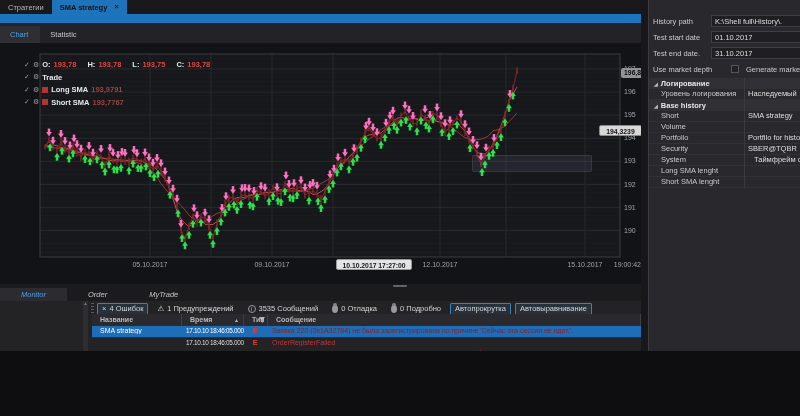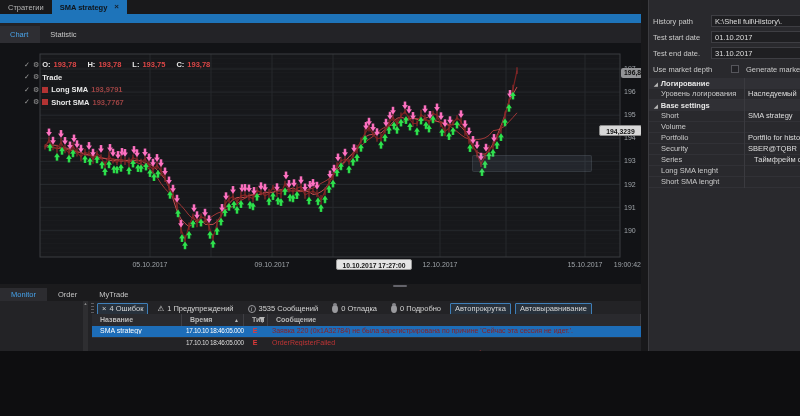--- a/index.html
+++ b/index.html
@@ -37,21 +37,21 @@
   .legendrow .sw{width:6px;height:6px;background:#b23333;margin-right:3px;display:inline-block;}
   .legendrow .w{color:#e8e8e8;font-weight:bold;margin-right:3px;}
   .legendrow .r{color:#dd4747;font-weight:bold;margin-right:11px;}
   .legendrow .dr{color:#9c4343;font-weight:bold;}
   
   .hsplit{position:absolute;left:0;top:284px;width:641px;height:4px;background:#1b1b1d;}
   .hsplit .grip{position:absolute;left:393px;top:1px;width:14px;height:2px;background:#63636a;border-radius:1px;}
   
   .bottompanel{position:absolute;left:0;top:288px;width:641px;height:128px;background:#232326;}
   .btabs{position:absolute;left:0;top:0;width:641px;height:13px;background:#1b1b1d;display:flex;}
-  .btab{padding:2px 11px;color:#c5c5c5;}
+  .btab{padding:2px 21px;color:#c5c5c5;font-style:italic;}
   .btab.active{background:#2c2c30;color:#45a1e8;}
   .tree{position:absolute;left:0;top:13px;width:83px;height:115px;background:#27272a;}
   .treerow{position:absolute;left:0;top:2px;width:83px;height:13px;}
   .treesel{position:absolute;left:27px;top:0;width:56px;height:13px;background:#1d6db8;color:#fff;line-height:13px;padding-left:3px;box-sizing:border-box;}
   .treescroll{position:absolute;left:83px;top:13px;width:5px;height:115px;background:#2e2e31;color:#8a8a8a;font-size:4px;text-align:center;}
   .vgrip{position:absolute;left:91px;top:15px;width:3px;height:11px;
          background:repeating-linear-gradient(to bottom,#5c5c62 0 1px,transparent 1px 3px);}
   .toolbar{position:absolute;left:97px;top:14px;width:544px;height:13px;display:flex;align-items:center;gap:4px;}
   .tbtn{display:inline-flex;align-items:center;gap:3px;height:12px;padding:0 4px;color:#d5d5d5;white-space:nowrap;border:1px solid transparent;box-sizing:border-box;}
   .tbtn.outlined{border:1px solid #3f7fb9;background:rgba(62,125,180,0.16);border-radius:1px;}
@@ -617,39 +617,39 @@
       <div class="plabel" style="left: 4px; top: 49px;">Test end date.</div>
       <div class="pvalbox" style="left: 62px; top: 47px; width: 90px; height: 12px;">31.10.2017</div>
       <div class="plabel" style="left: 4px; top: 65px;">Use market depth</div>
       <div class="pcheck" style="left: 82px; top: 65px;"></div>
       <div class="plabel" style="left: 97px; top: 65px;">Generate marke</div>
       <div class="pgroup" style="top: 78px;"><span class="gm">◢</span><span>Логирование</span></div>
       <div class="prow" style="top: 89px;">
         <div class="pl">Уровень логирования</div>
         <div class="pv">Наследуемый</div>
       </div>
-      <div class="pgroup" style="top: 100px;"><span class="gm">◢</span><span>Base settings</span></div>
+      <div class="pgroup" style="top: 100px;"><span class="gm">◢</span><span>Base history</span></div>
       <div class="prow" style="top: 111px;">
         <div class="pl">Short</div>
         <div class="pv">SMA strategy</div>
       </div>
       <div class="prow" style="top: 122px; text-align: center;">
         <div class="pl">Volume</div>
         <div class="pv"></div>
       </div>
       <div class="prow" style="top: 133px;">
         <div class="pl">Portfolio</div>
         <div class="pv">Portfilo for histo</div>
       </div>
       <div class="prow" style="top: 144px;">
         <div class="pl">Security</div>
         <div class="pv">SBER@TQBR</div>
       </div>
       <div class="prow" style="top: 155px;">
-        <div class="pl">Series</div>
+        <div class="pl">System</div>
         <div class="pv" style="padding-left: 6px;">Таймфрейм с</div>
       </div>
       <div class="prow" style="top: 166px;">
         <div class="pl">Long SMA lenght</div>
         <div class="pv"></div>
       </div>
       <div class="prow" style="top: 177px;">
         <div class="pl">Short SMA lenght</div>
         <div class="pv"></div>
       </div>

